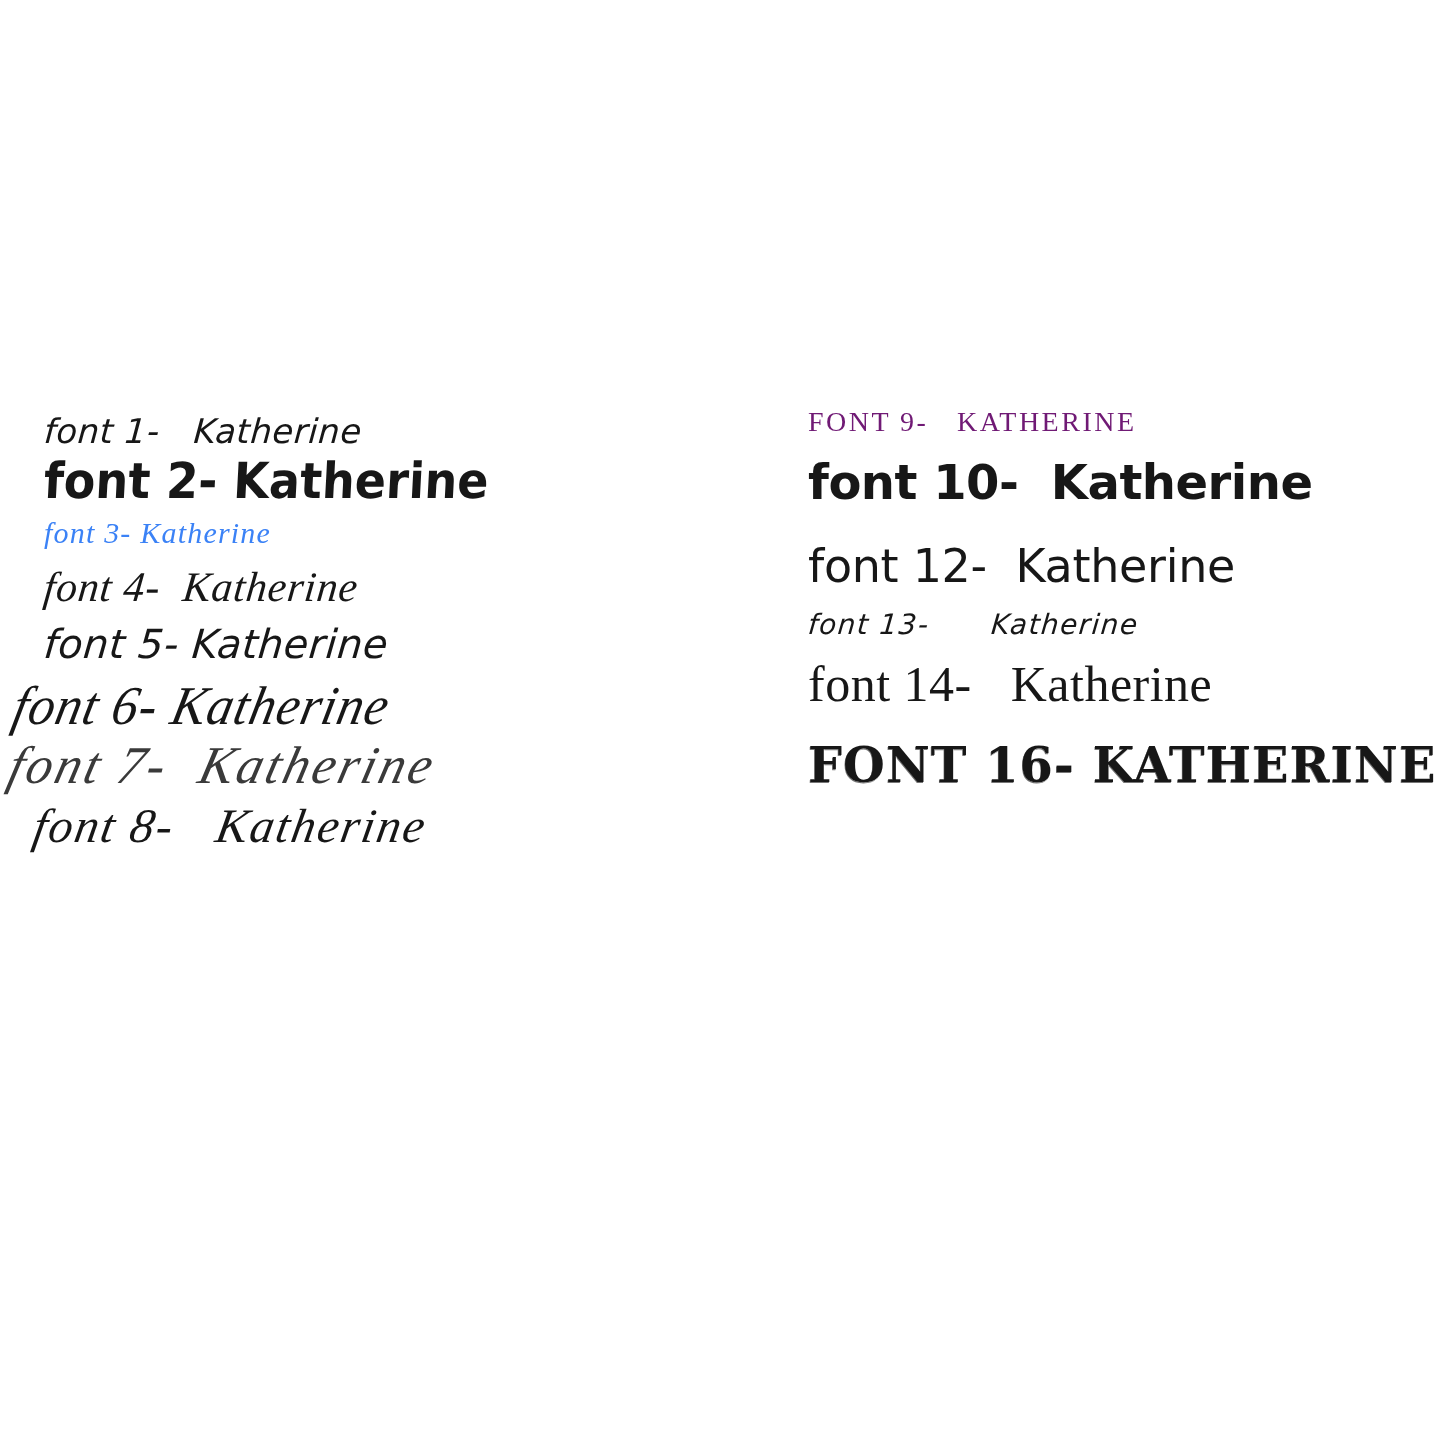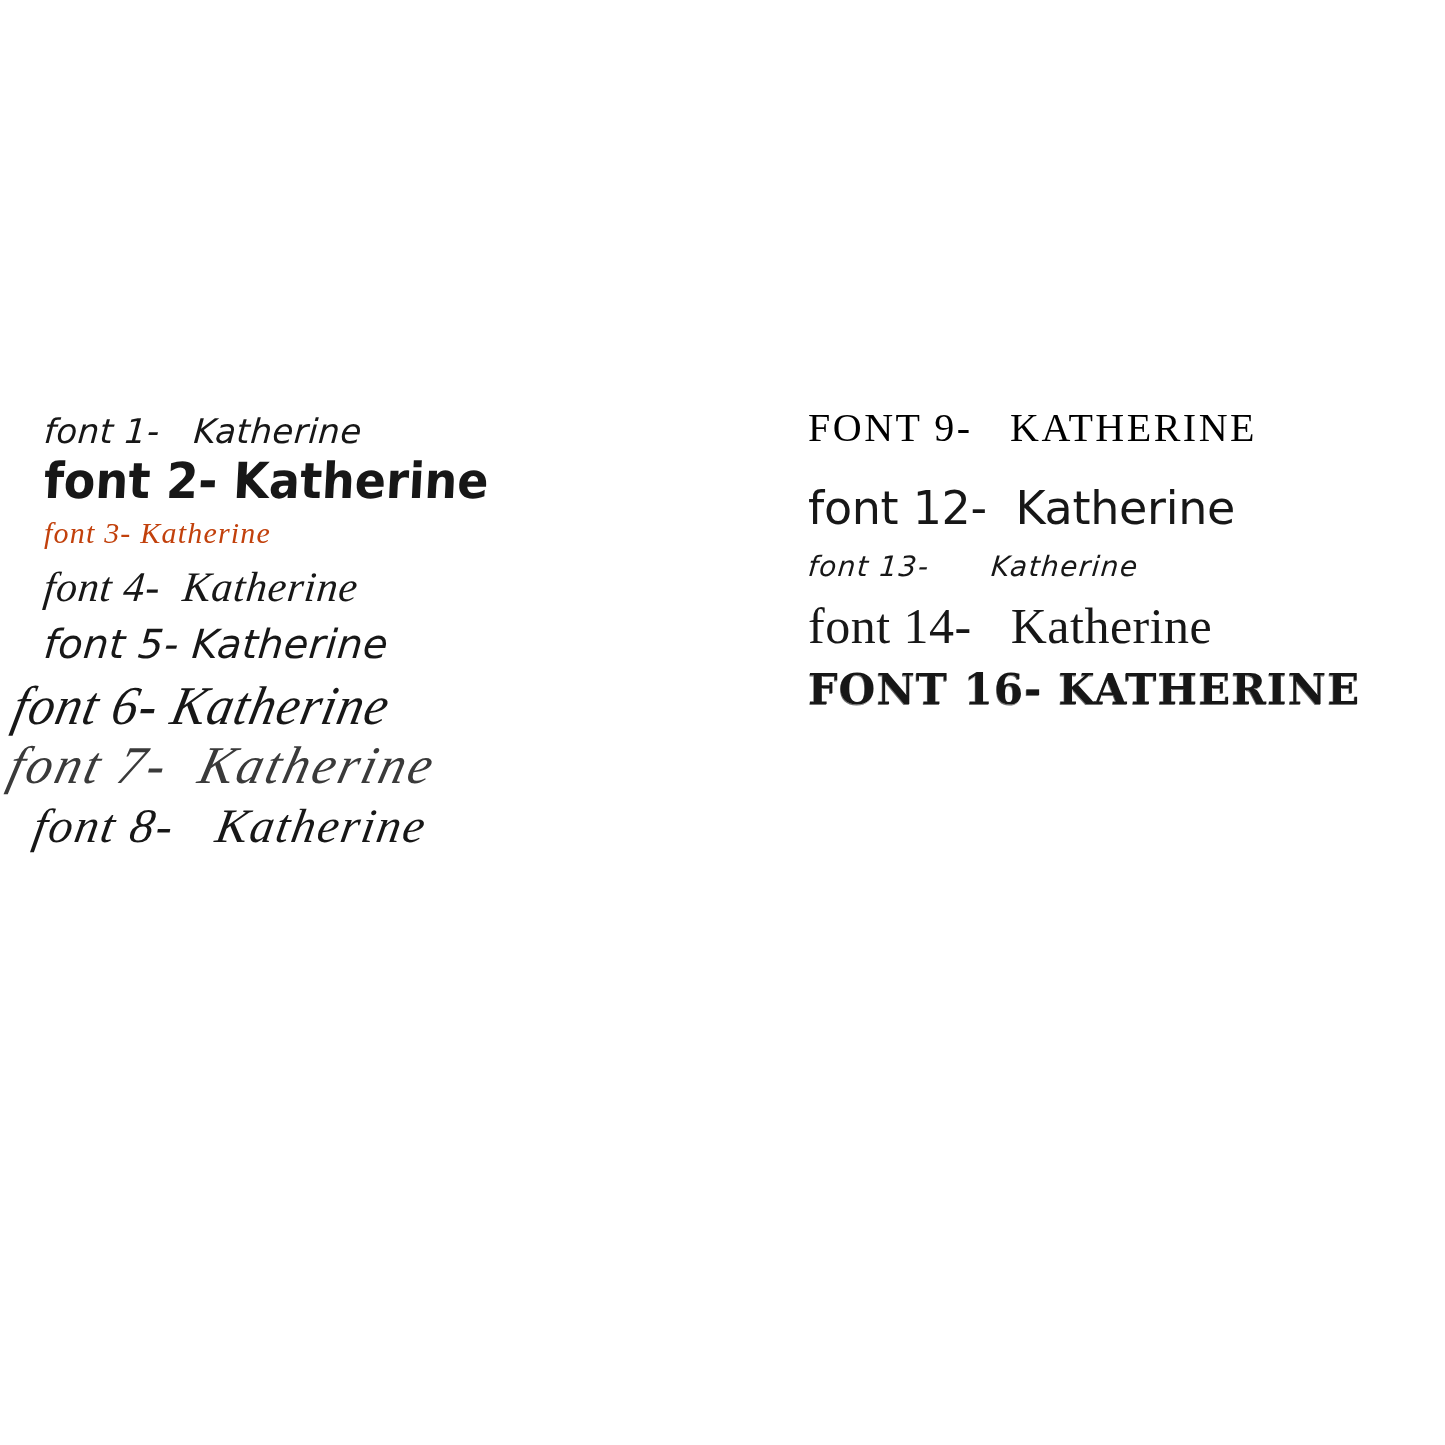--- a/index.html
+++ b/index.html
@@ -62,21 +62,21 @@
     font-weight: 600;
     letter-spacing: 0px;
     transform: skewX(-3deg) scaleY(1.08);
     transform-origin: left center;
     margin-bottom: 14px;
   }
   .s3 {
     font-family: "Liberation Serif", serif;
     font-style: italic;
     font-size: 30px;
-    color: #c2410c;
+    color: #3b82f6;
     letter-spacing: 1.2px;
     margin-bottom: 18px;
   }
   .s4 {
     font-family: "Liberation Serif", serif;
     font-style: italic;
     font-size: 42px;
     letter-spacing: 0.8px;
     transform: skewX(-6deg);
     transform-origin: left center;
@@ -122,22 +122,22 @@
     letter-spacing: 2px;
     transform: skewX(-10deg);
     transform-origin: left center;
     margin-left: -10px;
     margin-bottom: 10px;
   }
 
   
   .s9 {
     font-family: "Liberation Serif", serif;
-    font-size: 40px;
-    color: #000000;
+    font-size: 28px;
+    color: #701a75;
     letter-spacing: 2.5px;
     margin-top: 8px;
     margin-bottom: 22px;
   }
   .s10 {
     font-family: "DejaVu Sans", sans-serif;
     font-size: 48px;
     font-weight: 700;
     letter-spacing: -0.5px;
     margin-bottom: 22px;
@@ -174,24 +174,25 @@
   }
   .s15 {
     font-family: "Liberation Sans", sans-serif;
     font-size: 42px;
     font-weight: 400;
     letter-spacing: 0.2px;
     margin-bottom: 20px;
   }
   .s16 {
     font-family: "DejaVu Serif", serif;
-    font-size: 42px;
+    font-size: 48px;
     font-weight: 700;
     letter-spacing: 1px;
     text-shadow: 0.5px 0 0 #ffffff, -0.5px 0.5px 0 #777;
+    margin-top: 14px;
   }
 </style>
 </head>
 <body>
 
 <div id="page">
   <div class="columns">
 
     <div class="column col-left">
       <span class="sample s1">font 1-   Katherine</span>
@@ -199,20 +200,21 @@
       <span class="sample s3">font 3- Katherine</span>
       <span class="sample s4">font 4-  Katherine</span>
       <span class="sample s5">font 5- Katherine</span>
       <span class="sample s6">font 6- Katherine</span>
       <span class="sample s7">font 7-  Katherine</span>
       <span class="sample s8">font 8-   Katherine</span>
     </div>
 
     <div class="column col-right">
       <span class="sample s9">FONT 9-   KATHERINE</span>
+      <span class="sample s10">font 10-  Katherine</span>
       <span class="sample s12">font 12-  Katherine</span>
       <span class="sample s13">font 13-      Katherine</span>
       <span class="sample s14">font 14-   Katherine</span>
       <span class="sample s16">FONT 16- KATHERINE</span>
     </div>
 
   </div>
 </div>
 
 </body></html>

